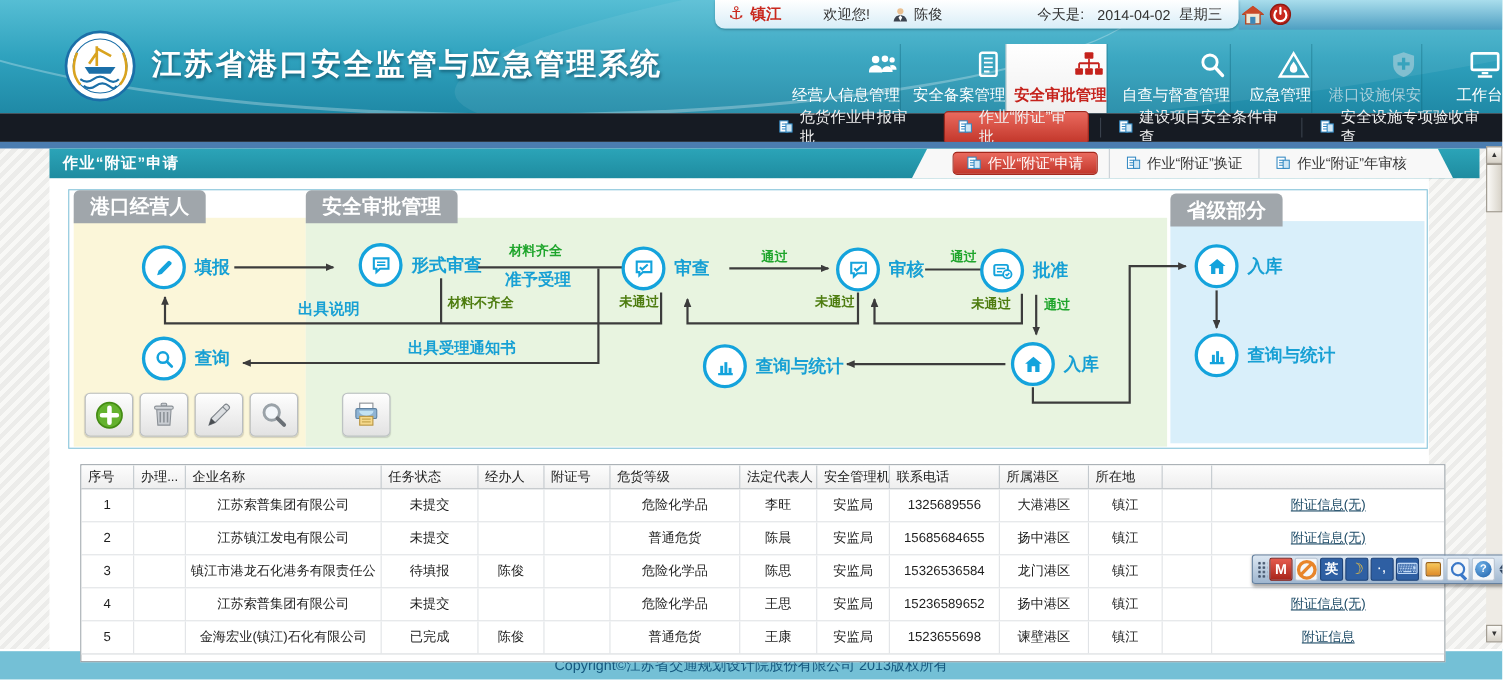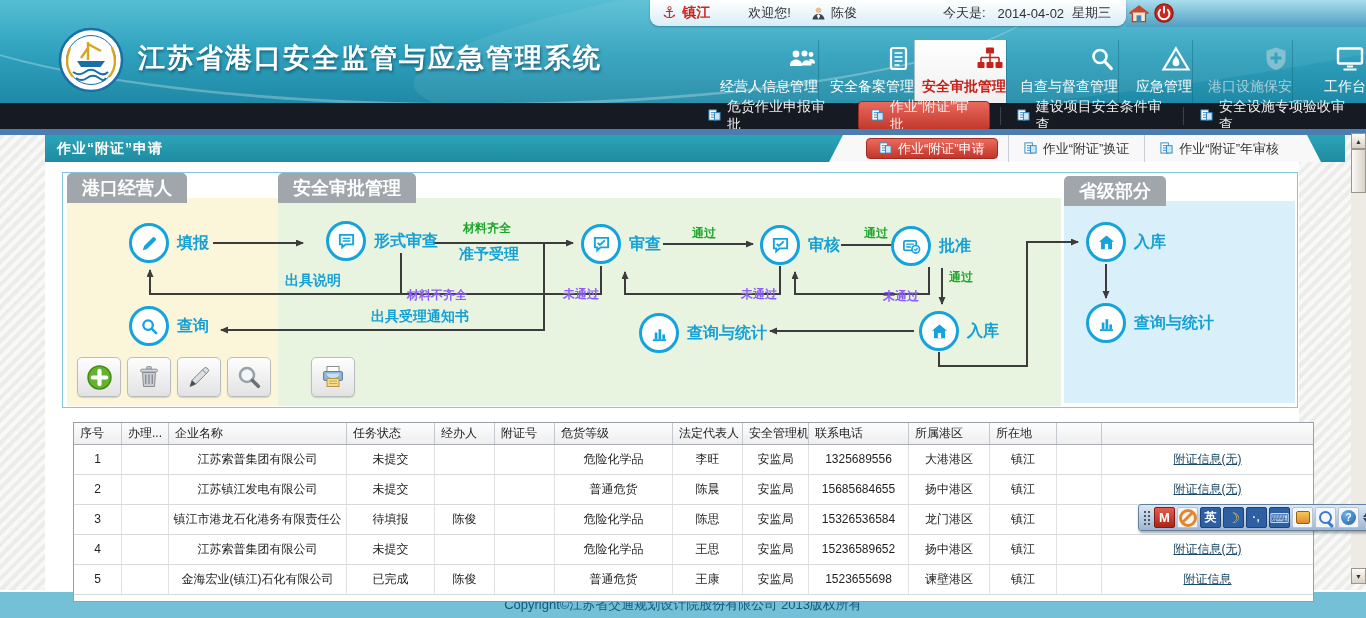--- a/index.html
+++ b/index.html
@@ -77,21 +77,21 @@
     padding:3px 15px;border-radius:5px 5px 0 0;white-space:nowrap;}
   .flow-arrows{position:absolute;left:0;top:0;z-index:2;pointer-events:none;}
   .fa{stroke:#3C3C3C;stroke-width:2;fill:none;marker-end:url(#arw);}
   .fa2{stroke:#3C3C3C;stroke-width:2;fill:none;}
   .fnode{position:absolute;display:flex;align-items:center;z-index:3;}
   .fcirc{width:40px;height:40px;border:3px solid #14A3DC;border-radius:50%;background:#fff;
     display:flex;align-items:center;justify-content:center;box-sizing:border-box;flex:none;}
   .flabel{color:#17A0D4;font-weight:bold;font-size:16px;margin-left:8px;white-space:nowrap;}
   .elab{position:absolute;font-size:12px;font-weight:bold;white-space:nowrap;z-index:3;}
   .elab.g{color:#1FA52C;}
-  .elab.r{color:#8b5cf6;margin-top:20px;}
+  .elab.r{color:#4d7c0f;}
   .elab.b{color:#17A0D4;font-size:14px;}
   .elab.b.big{font-size:15px;}
   .flow-toolbar{position:absolute;left:14px;top:184px;display:flex;gap:6px;z-index:4;}
   .tbtn{width:44px;height:40px;background:linear-gradient(#FEFEFE,#E2E2E2);border:1px solid #B9BDC1;
     border-radius:5px;display:flex;align-items:center;justify-content:center;cursor:pointer;
     box-shadow:0 1px 1px rgba(0,0,0,.15);box-sizing:border-box;}
   .tbtn.print{margin-left:34px;}
   
   .grid-table{position:absolute;left:73px;top:287px;width:1241px;height:180px;overflow:hidden;
     border:1px solid #98A0A6;box-sizing:border-box;background:#fff;z-index:6;}
@@ -392,21 +392,21 @@
       </div>
       <div class="fnode" style="left:263px;top:48px">
         <span class="fcirc">
           <svg viewBox="0 0 20 20" width="19" height="19">
               <path d="M3 3h14v10H9l-3.5 3.2V13H3z" fill="none" stroke="#14A3DC" stroke-width="2"></path>
               <path d="M6 6.7h8M6 9.5h8" stroke="#14A3DC" stroke-width="1.5"></path>
             </svg>
         </span>
         <span class="flabel">形式审查</span>
       </div>
-      <div class="fnode" style="left:518px;top:51px">
+      <div class="fnode" style="left:502px;top:51px">
         <span class="fcirc">
           <svg viewBox="0 0 20 20" width="19" height="19">
               <path d="M3 3h14v10H9l-3.5 3.2V13H3z" fill="none" stroke="#14A3DC" stroke-width="2"></path>
               <path d="M6 8.3l2.2 2.2 5.3-4.8" stroke="#14A3DC" stroke-width="2" fill="none"></path>
             </svg>
         </span>
         <span class="flabel">审查</span>
       </div>
       <div class="fnode" style="left:697px;top:52px">
         <span class="fcirc">
@@ -465,21 +465,21 @@
               <rect x="9" y="5.5" width="2.8" height="10.5" fill="#14A3DC"></rect>
               <rect x="13" y="11" width="2.8" height="5" fill="#14A3DC"></rect>
             </svg>
         </span>
         <span class="flabel">查询与统计</span>
       </div>
 
       <span class="elab g" style="left:400px;top:47px">材料齐全</span>
       <span class="elab b big" style="left:396px;top:72px">准予受理</span>
       <span class="elab r" style="left:344px;top:94px">材料不齐全</span>
-      <span class="elab b" style="left:222px;top:99px">出具说明</span>
+      <span class="elab b" style="left:208px;top:99px">出具说明</span>
       <span class="elab b" style="left:308px;top:135px">出具受理通知书</span>
       <span class="elab r" style="left:500px;top:93px">未通过</span>
       <span class="elab g" style="left:629px;top:52px">通过</span>
       <span class="elab r" style="left:678px;top:93px">未通过</span>
       <span class="elab g" style="left:801px;top:52px">通过</span>
       <span class="elab r" style="left:820px;top:95px">未通过</span>
       <span class="elab g" style="left:886px;top:96px">通过</span>
 
       <div class="flow-toolbar">
         <button class="tbtn">

